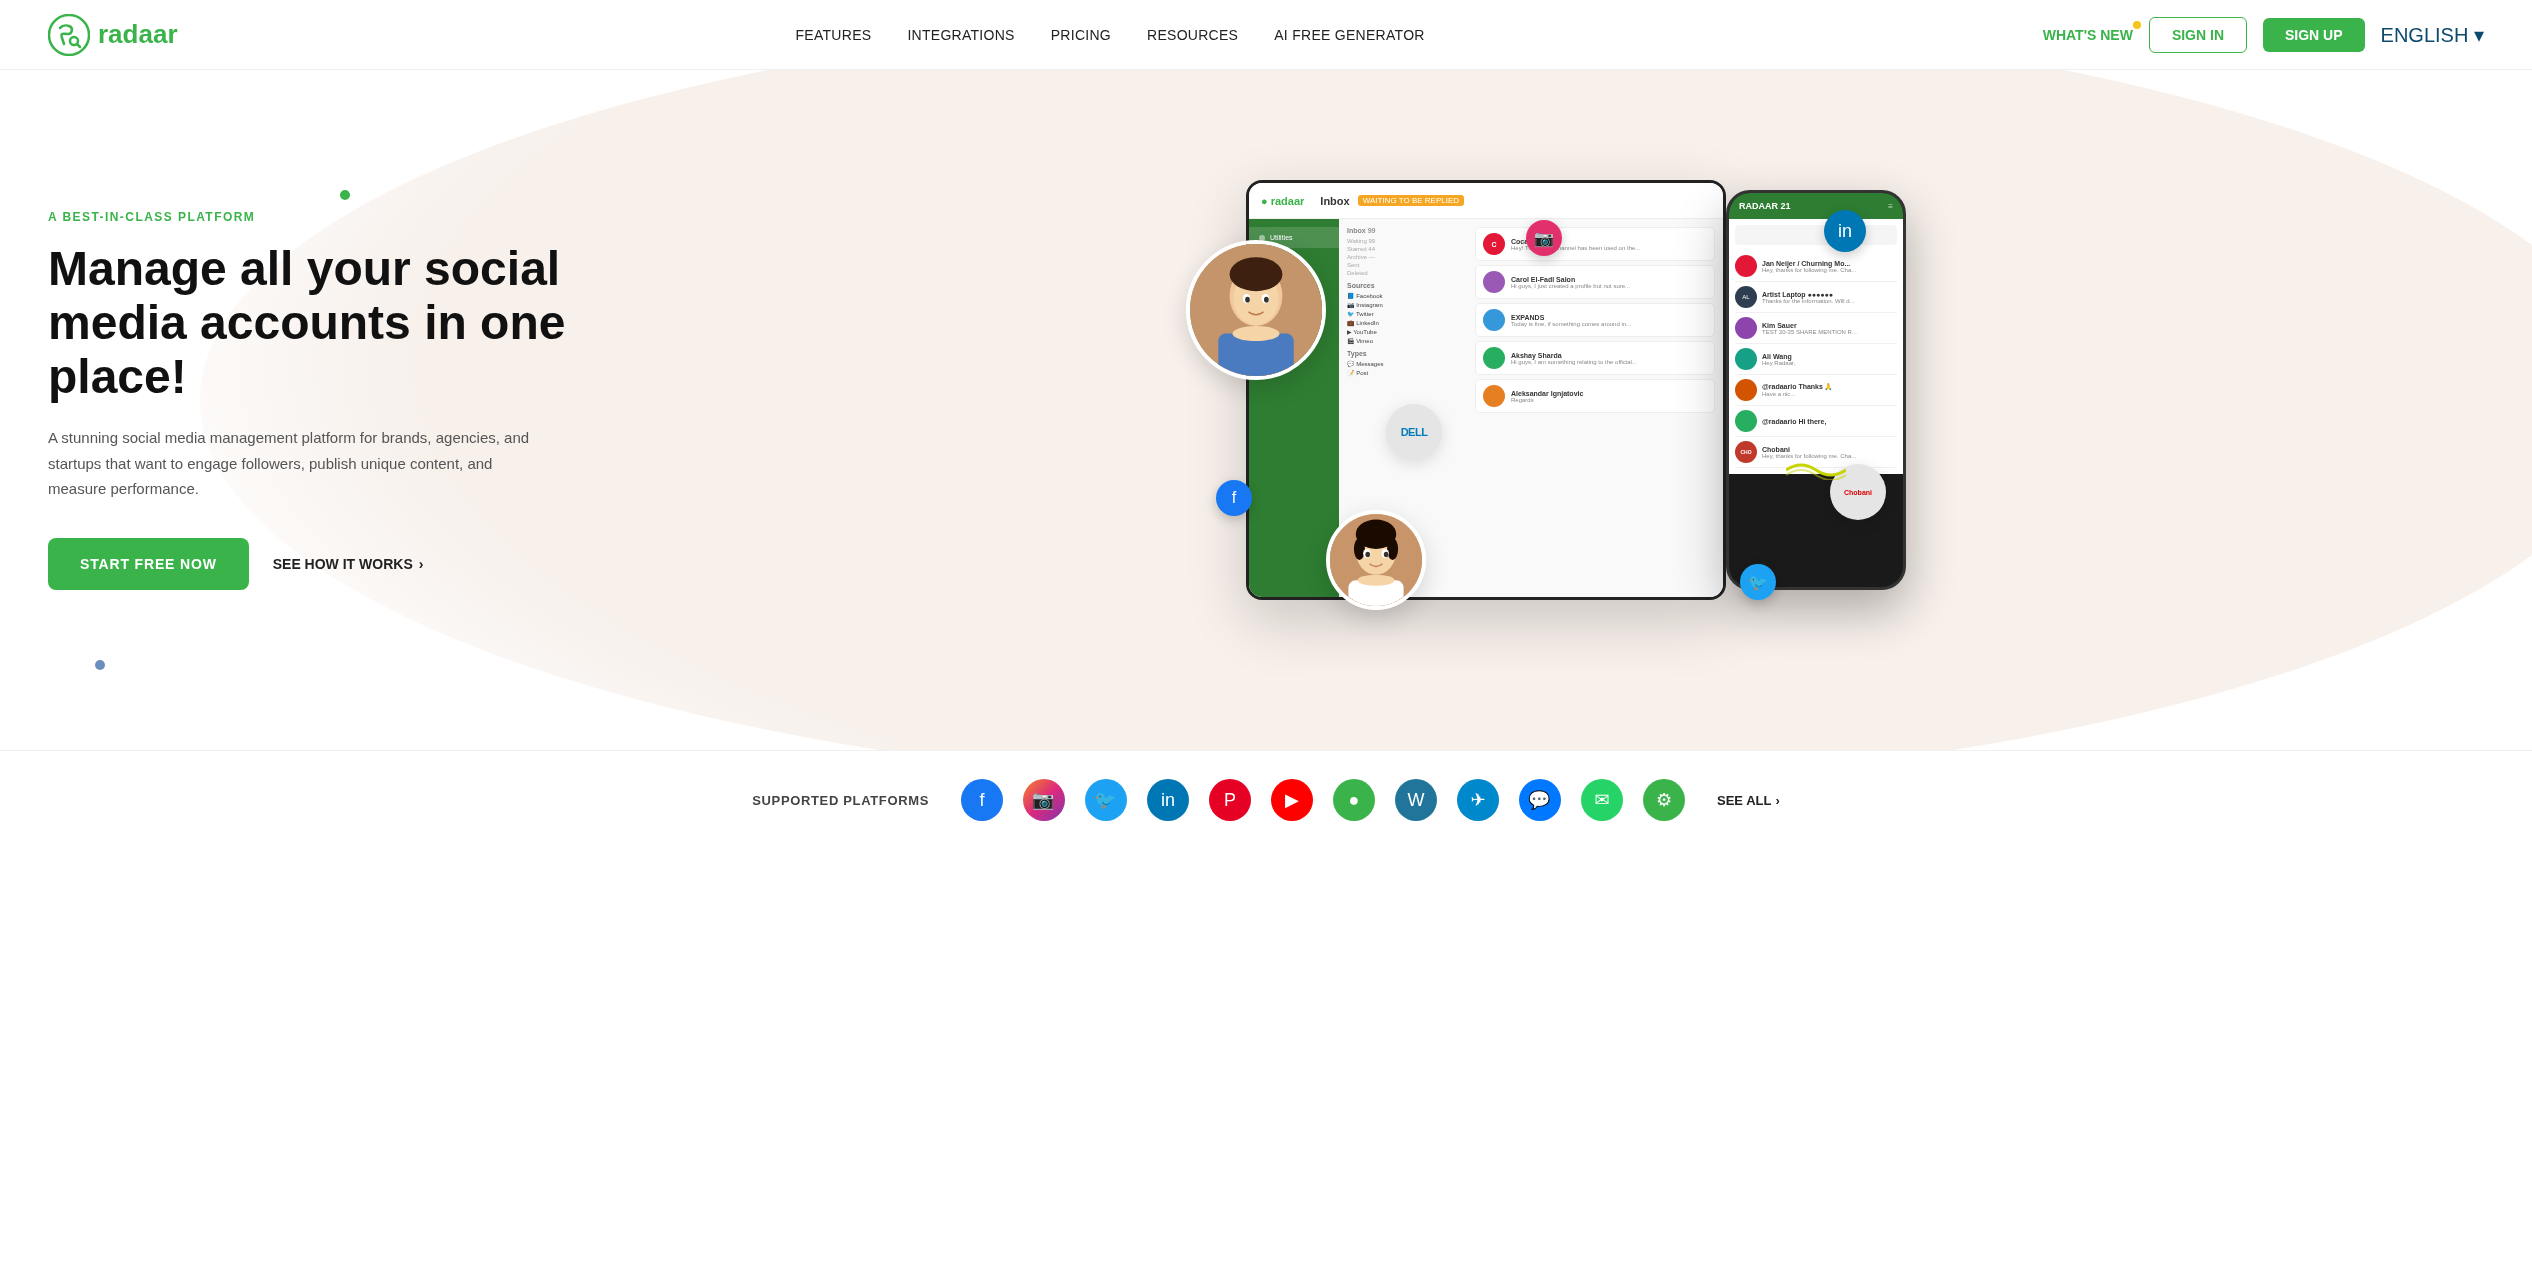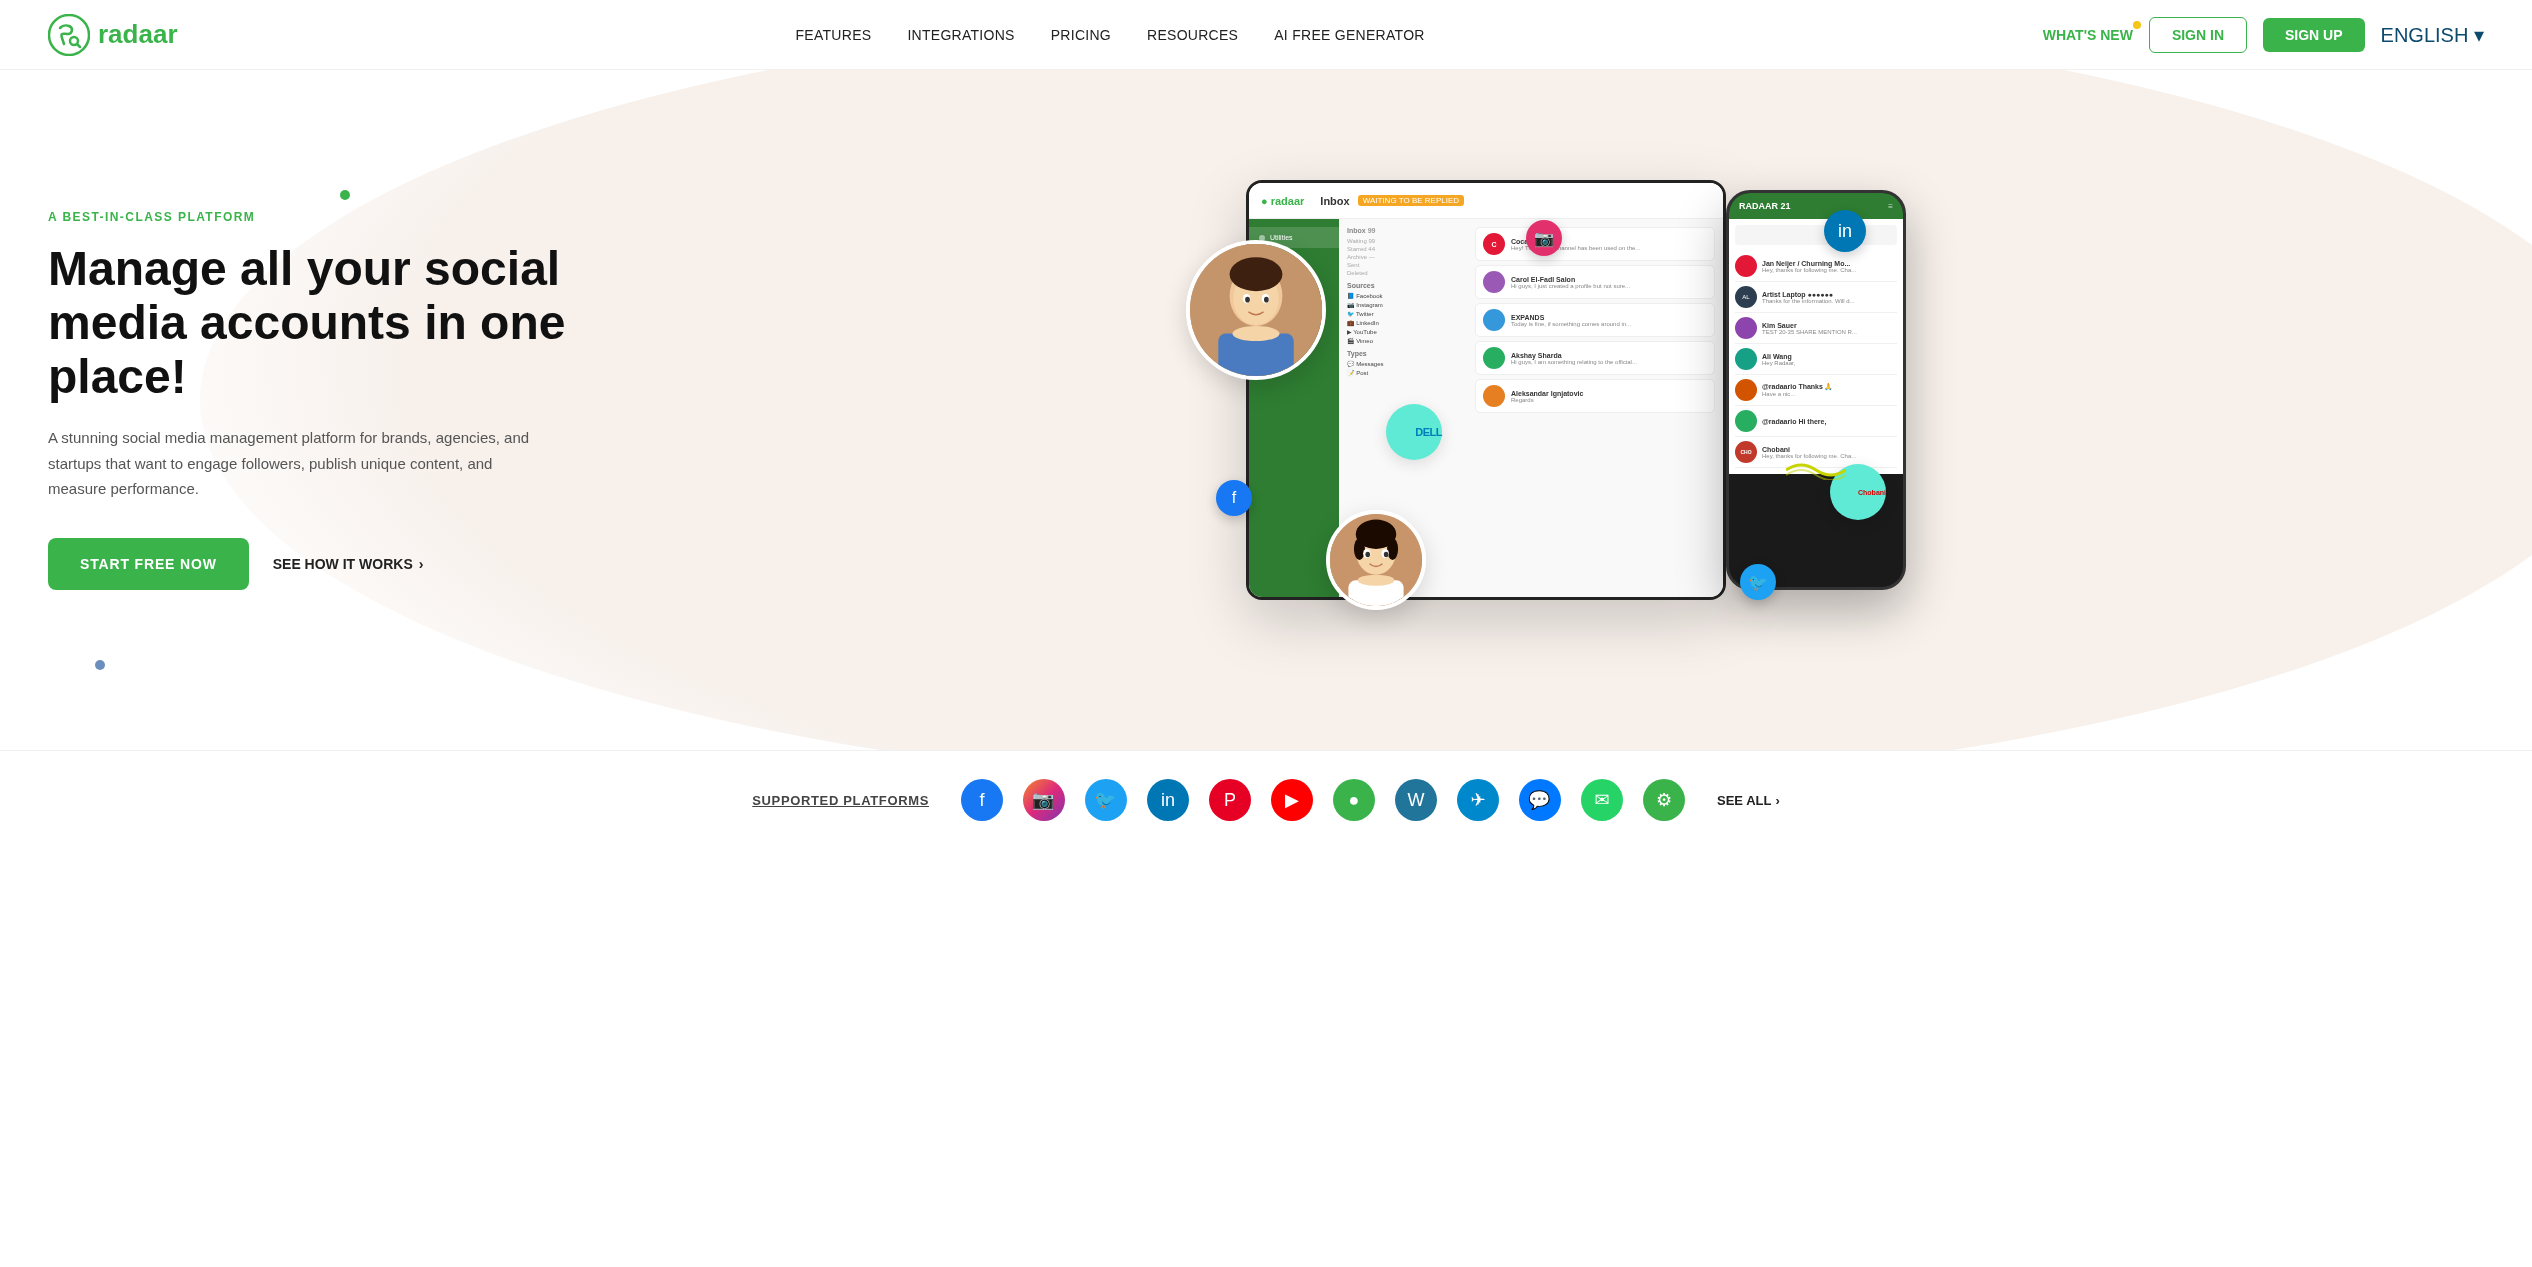--- a/index.html
+++ b/index.html
@@ -172,22 +172,22 @@
       display: flex; align-items: center; justify-content: center;
       font-size: 16px; color: #fff; box-shadow: 0 4px 12px rgba(0,0,0,0.2);
     }
     .fi-instagram { background: #e1306c; top: 60px; left: 340px; }
     .fi-facebook { background: #1877f2; top: 320px; left: 30px; }
     .fi-twitter { background: #1da1f2; bottom: 40px; right: 130px; }
     .fi-linkedin { background: #0077b5; top: 50px; right: 40px; width: 42px; height: 42px; font-size: 18px; }
 
     
     .brand-float {
-      position: absolute; background: #5eead4; border-radius: 50%;
-      width: 56px; height: 56px; display: flex; align-items: center; justify-content: flex-end;
+      position: absolute; background: #e5e5e5; border-radius: 50%;
+      width: 56px; height: 56px; display: flex; align-items: center; justify-content: center;
       font-size: 10px; font-weight: 700; box-shadow: 0 4px 16px rgba(0,0,0,0.12);
     }
     .brand-dell { bottom: 180px; left: 200px; }
     .brand-chobani { right: 20px; bottom: 120px; font-size: 7px; color: #d00; font-weight: 800; }
 
     
     .dots-pattern {
       position: absolute; top: 40px; right: 140px;
       width: 80px; height: 50px;
       background-image: radial-gradient(circle, #c8d85a 1.5px, transparent 1.5px);
@@ -200,21 +200,21 @@
     }
 
     
     .platforms {
       background: #fff; padding: 28px 48px;
       display: flex; align-items: center; justify-content: center;
       gap: 20px; border-top: 1px solid #f0f0f0;
     }
     .platforms-label {
       font-size: 13px; font-weight: 600; color: #444; letter-spacing: 0.05em;
-      text-transform: uppercase; margin-right: 12px; text-decoration: underline;
+      text-transform: uppercase; margin-right: 12px;
     }
     .platform-icon {
       width: 42px; height: 42px; border-radius: 50%;
       background: #3ab44a; display: flex; align-items: center; justify-content: center;
       color: #fff; font-size: 18px; cursor: pointer;
     }
     .see-all-link {
       color: #222; font-size: 13px; font-weight: 600; margin-left: 12px;
       display: flex; align-items: center; gap: 4px; text-decoration: none;
       cursor: pointer;

